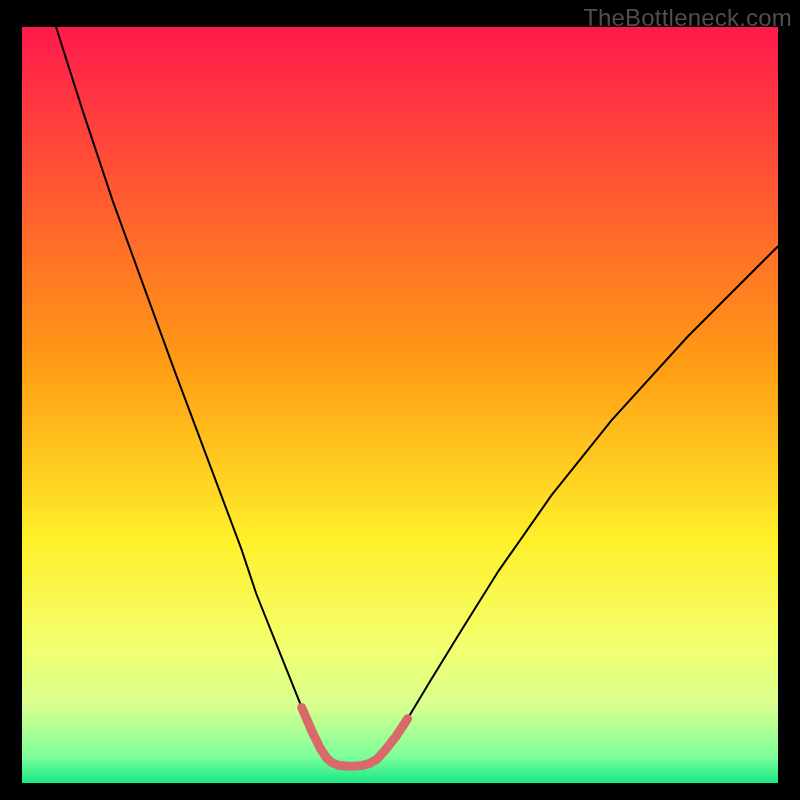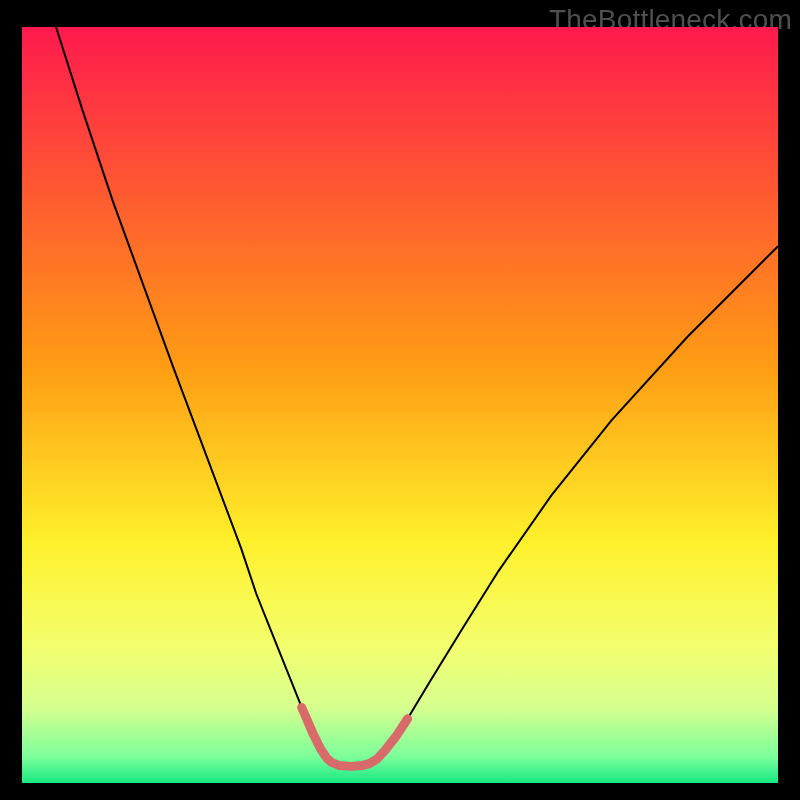--- a/index.html
+++ b/index.html
@@ -15,21 +15,21 @@
     position: relative;
     width: 800px;
     height: 800px;
     background: #000;
   }
   .watermark {
     position: absolute;
     top: 4px;
     right: 8px;
     color: #4f4f4f;
-    font-size: 28px;
+    font-size: 24px;
     letter-spacing: 0.2px;
     user-select: none;
   }
   .plot-frame {
     position: absolute;
     left: 22px;
     top: 27px;
     width: 756px;
     height: 756px;
     background: #000;

